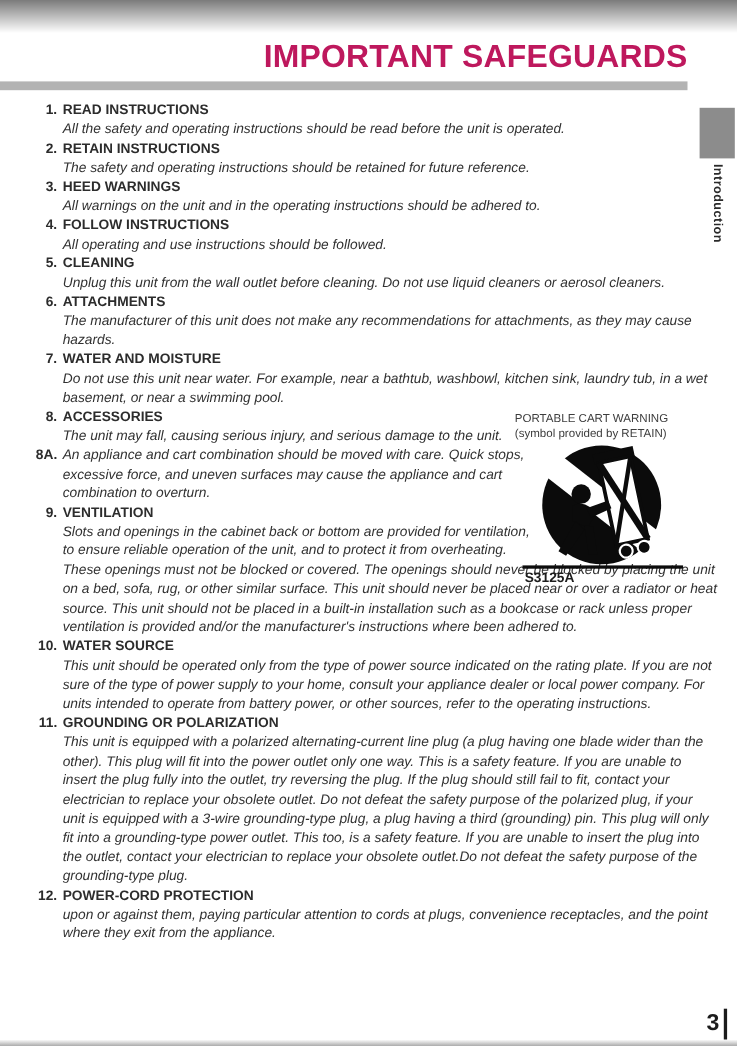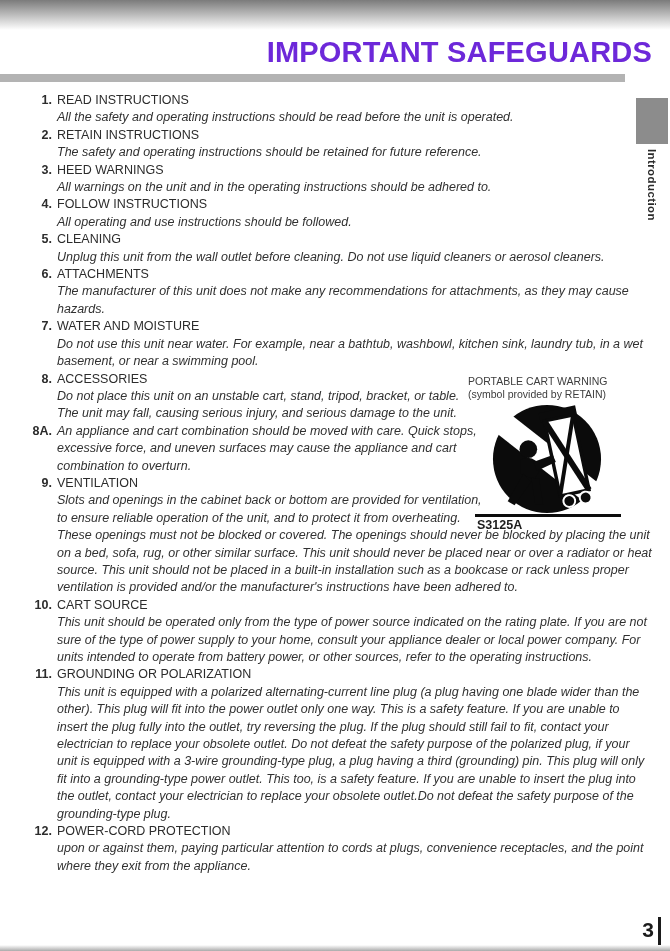--- a/index.html
+++ b/index.html
@@ -1,30 +1,30 @@
 <!DOCTYPE html>
 <html><head>
 <meta charset="utf-8">
 <style>
   html,body{margin:0;padding:0;background:#ffffff;}
   .page{position:relative;width:670px;height:951px;background:#ffffff;overflow:hidden;
         font-family:"Liberation Sans",sans-serif;color:#313131;}
   .top-bar{position:absolute;left:0;top:0;width:670px;height:30px;
            background:linear-gradient(#7b7b7b,#ffffff);}
   .doc-title{position:absolute;left:0;top:36px;width:625px;text-align:right;
-             font-size:29px;font-weight:bold;color:#6d28d9;letter-spacing:0.2px;padding-left:27px;}
+             font-size:29px;font-weight:bold;color:#be185d;letter-spacing:0.2px;}
   .title-rule{position:absolute;left:0;top:74px;width:625px;height:8px;background:#b3b3b3;}
   .tab-box{position:absolute;left:636px;top:98px;width:32px;height:46px;background:#8c8c8c;}
   .tab-label{position:absolute;left:646px;top:149px;writing-mode:vertical-rl;
              font-size:11.5px;font-weight:bold;color:#2a2a2a;letter-spacing:0.4px;}
   .content{position:absolute;left:28px;top:92px;width:602px;
            font-size:12.5px;line-height:17.4px;}
   .item{display:grid;grid-template-columns:24px 1fr;column-gap:5px;}
   .num{text-align:right;font-weight:bold;color:#2c2c2c;white-space:nowrap;}
-  .head{font-weight:normal;color:#2c2c2c;white-space:nowrap;}
+  .head{font-weight:bold;color:#2c2c2c;white-space:nowrap;}
   .line{white-space:nowrap;font-style:italic;}
   .cart-warning{position:absolute;left:468px;top:375px;width:158px;
                 color:#3d3d3d;font-size:10.5px;line-height:13px;}
   .cart-svg{display:block;margin:2px auto 0 auto;}
   .ground-line{position:absolute;left:475px;top:514px;width:146px;height:3px;background:#0c0c0c;}
   .cart-code{position:absolute;left:477px;top:518px;font-size:12.5px;font-weight:bold;color:#1d1d1d;}
   .page-num{position:absolute;left:620px;top:918px;width:34px;text-align:right;
             font-size:21px;font-weight:bold;color:#1b1b1b;}
   .page-num-rule{position:absolute;left:658px;top:917px;width:2.5px;height:30px;background:#1b1b1b;}
   .bottom-bar{position:absolute;left:0;bottom:0;width:670px;height:6px;
@@ -100,21 +100,20 @@
         <div class="head">WATER AND MOISTURE</div>
         <div class="line">Do not use this unit near water. For example, near a bathtub, washbowl, kitchen sink, laundry tub, in a wet</div>
         <div class="line">basement, or near a swimming pool.</div>
       </div>
     </div>
 
     <div class="item">
       <div class="num">8.</div>
       <div class="txt">
         <div class="head">ACCESSORIES</div>
-        <div class="line">Do not place this unit on an unstable cart, stand, tripod, bracket, or table.</div>
         <div class="line">The unit may fall, causing serious injury, and serious damage to the unit.</div>
       </div>
     </div>
 
     <div class="item">
       <div class="num">8A.</div>
       <div class="txt">
         <div class="line">An appliance and cart combination should be moved with care. Quick stops,</div>
         <div class="line">excessive force, and uneven surfaces may cause the appliance and cart</div>
         <div class="line">combination to overturn.</div>
@@ -123,28 +122,28 @@
 
     <div class="item">
       <div class="num">9.</div>
       <div class="txt">
         <div class="head">VENTILATION</div>
         <div class="line">Slots and openings in the cabinet back or bottom are provided for ventilation,</div>
         <div class="line">to ensure reliable operation of the unit, and to protect it from overheating.</div>
         <div class="line">These openings must not be blocked or covered. The openings should never be blocked by placing the unit</div>
         <div class="line">on a bed, sofa, rug, or other similar surface. This unit should never be placed near or over a radiator or heat</div>
         <div class="line">source. This unit should not be placed in a built-in installation such as a bookcase or rack unless proper</div>
-        <div class="line">ventilation is provided and/or the manufacturer's instructions have been adhered to.</div>
+        <div class="line">ventilation is provided and/or the manufacturer's instructions where been adhered to.</div>
       </div>
     </div>
 
     <div class="item">
       <div class="num">10.</div>
       <div class="txt">
-        <div class="head">CART SOURCE</div>
+        <div class="head">WATER SOURCE</div>
         <div class="line">This unit should be operated only from the type of power source indicated on the rating plate. If you are not</div>
         <div class="line">sure of the type of power supply to your home, consult your appliance dealer or local power company. For</div>
         <div class="line">units intended to operate from battery power, or other sources, refer to the operating instructions.</div>
       </div>
     </div>
 
     <div class="item">
       <div class="num">11.</div>
       <div class="txt">
         <div class="head">GROUNDING OR POLARIZATION</div>

